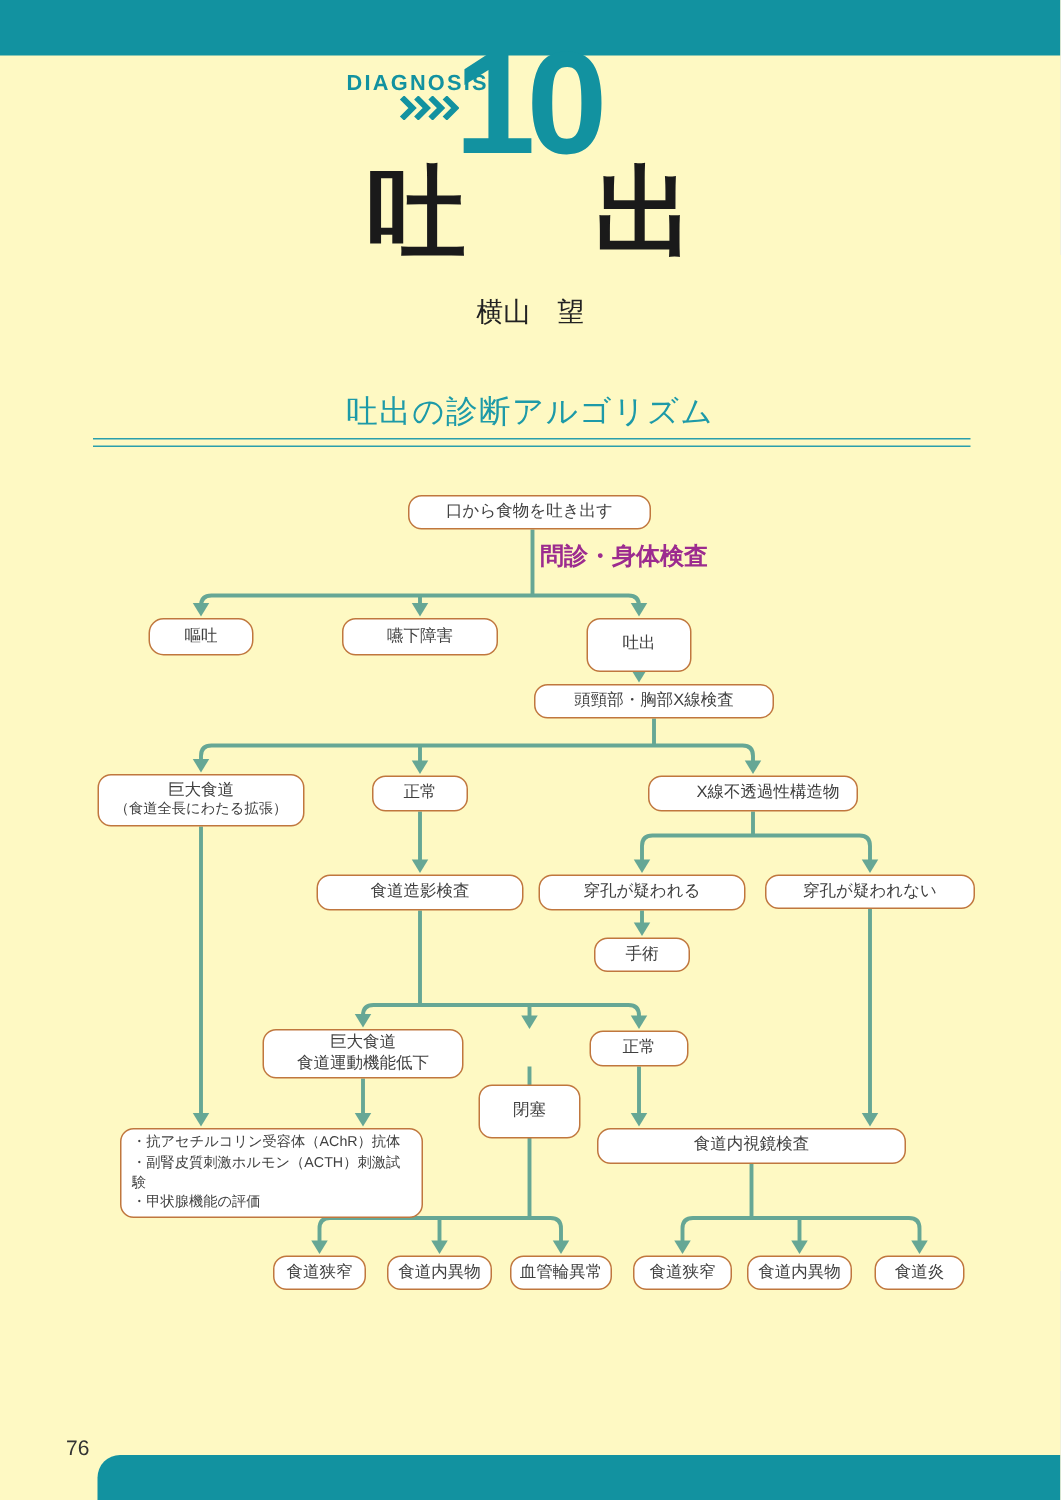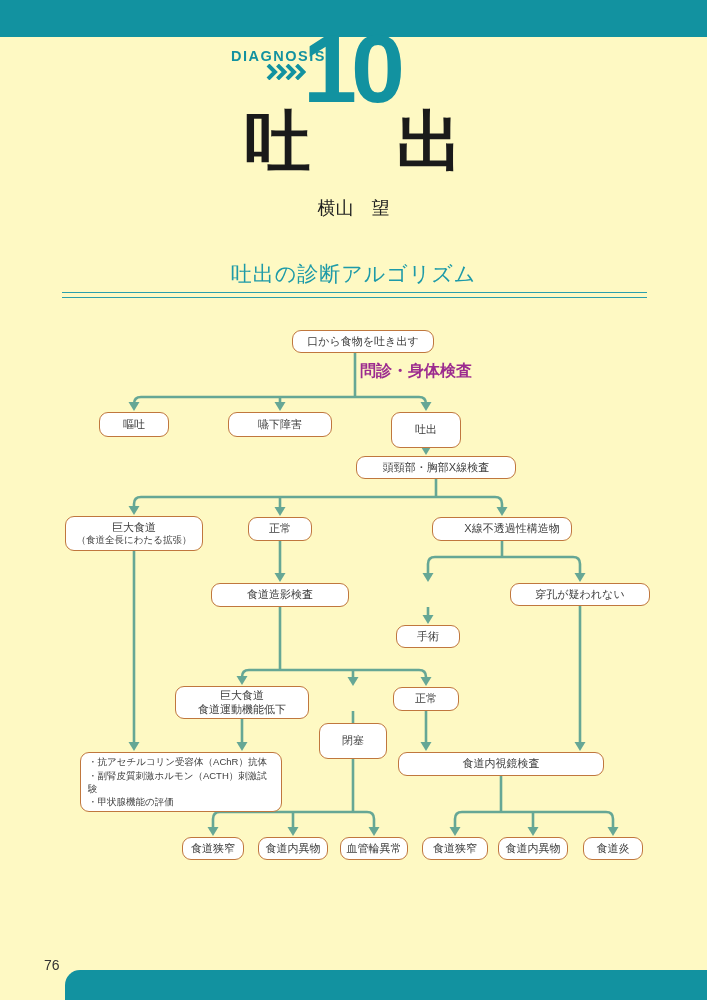--- a/index.html
+++ b/index.html
@@ -130,36 +130,37 @@
         <polygon points="287.5,827 298.5,827 293,836"></polygon>
         <polygon points="368.5,827 379.5,827 374,836"></polygon>
         <polygon points="449.5,827 460.5,827 455,836"></polygon>
         <polygon points="527.5,827 538.5,827 533,836"></polygon>
         <polygon points="607.5,827 618.5,827 613,836"></polygon>
       </g>
     </svg>
 
     <div class="exam-label">問診・身体検査</div>
 
-    <div class="box" style="left:292px;top:330px;width:142px;height:23px;">口から食物を吐き出す</div>
+    <div class="box" style="left:272px;top:330px;width:162px;height:23px;">口から食物を吐き出す</div>
 
-    <div class="box" style="left:99px;top:412px;width:70px;height:25px;">嘔吐</div>
+    <div class="box" style="left:99px;top:412px;width:70px;height:25px;border-radius:10px;">嘔吐</div>
     <div class="box" style="left:228px;top:412px;width:104px;height:25px;">嚥下障害</div>
     <div class="box" style="left:391px;top:412px;width:70px;height:36px;">吐出</div>
 
     <div class="box" style="left:356px;top:456px;width:160px;height:23px;">頭頸部・胸部X線検査</div>
 
     <div class="box box2" style="left:65px;top:516px;width:138px;height:35px;">
       <span>巨大食道</span>
       <span class="sub">（食道全長にわたる拡張）</span>
     </div>
     <div class="box" style="left:248px;top:517px;width:64px;height:24px;">正常</div>
     <div class="box" style="left:432px;top:517px;width:140px;height:24px;padding-left:24px;">X線不透過性構造物</div>
 
     <div class="box" style="left:211px;top:583px;width:138px;height:24px;">食道造影検査</div>
+    <div class="box" style="left:359px;top:583px;width:138px;height:24px;">穿孔が疑われる</div>
     <div class="box" style="left:510px;top:583px;width:140px;height:23px;">穿孔が疑われない</div>
 
     <div class="box" style="left:396px;top:625px;width:64px;height:23px;">手術</div>
 
     <div class="box box2" style="left:175px;top:686px;width:134px;height:33px;">
       <span>巨大食道</span>
       <span>食道運動機能低下</span>
     </div>
     <div class="box" style="left:319px;top:723px;width:68px;height:36px;">閉塞</div>
     <div class="box" style="left:393px;top:687px;width:66px;height:24px;">正常</div>

